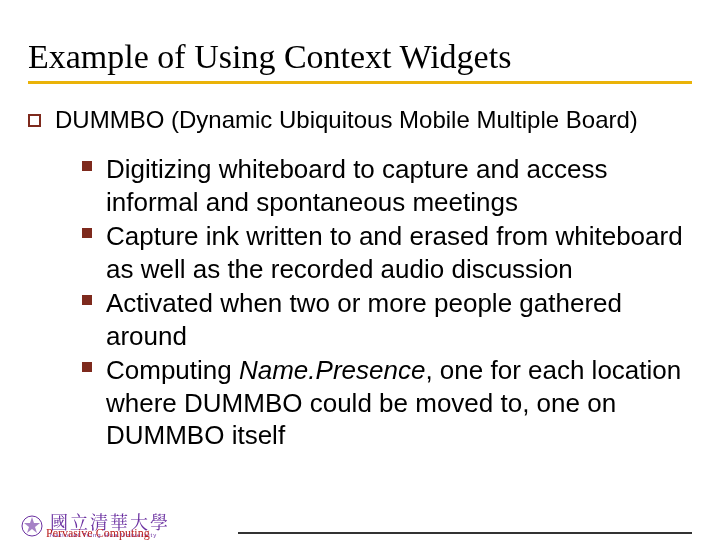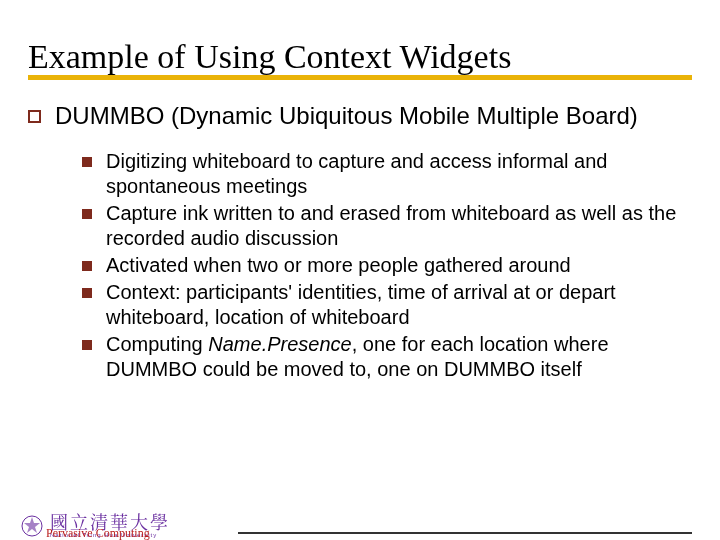--- a/index.html
+++ b/index.html
@@ -9,21 +9,22 @@
     width: 720px;
     height: 540px;
     padding: 38px 28px 0 28px;
   }
   .title {
     font-family: Garamond, "Times New Roman", serif;
     font-size: 34px;
     font-weight: 400;
     color: #000;
     line-height: 1.1;
-    border-bottom: 5px solid #eab308;
+    padding-bottom: 6px;
+    border-bottom: 3px solid #eab308;
     margin-bottom: 22px;
   }
   .level1 {
     display: flex;
     align-items: flex-start;
     font-size: 24px;
     line-height: 1.2;
     margin-bottom: 18px;
   }
   .bullet-box {
@@ -32,21 +33,21 @@
     flex: 0 0 13px;
     margin-top: 8px;
     margin-right: 14px;
   }
   .level2-wrap {
     padding-left: 54px;
   }
   .level2 {
     display: flex;
     align-items: flex-start;
-    font-size: 20px;
+    font-size: 26px;
     line-height: 1.25;
     margin-bottom: 2px;
   }
   .bullet-sq {
     width: 10px; height: 10px;
     background: #7e2a1d;
     flex: 0 0 10px;
     margin-top: 8px;
     margin-right: 14px;
   }
@@ -123,24 +124,20 @@
     <div class="level2">
       <span class="bullet-sq"></span>
       <span class="level2-text">Capture ink written to and erased from whiteboard as well as the recorded audio discussion</span>
     </div>
     <div class="level2">
       <span class="bullet-sq"></span>
       <span class="level2-text">Activated when two or more people gathered around</span>
     </div>
     <div class="level2">
       <span class="bullet-sq"></span>
-      <span class="level2-text">Context: participants' identities, time of arrival at or depart whiteboard, location of whiteboard</span>
-    </div>
-    <div class="level2">
-      <span class="bullet-sq"></span>
       <span class="level2-text">
         <span>Computing </span><span class="italic">Name.Presence</span><span>, one for each location where DUMMBO could be moved to, one on DUMMBO itself</span>
       </span>
     </div>
   </div>
 
   <div class="footer">
     <div class="uni-mark">
       <span class="uni-logo">
         <svg viewBox="0 0 24 24" width="24" height="24">

